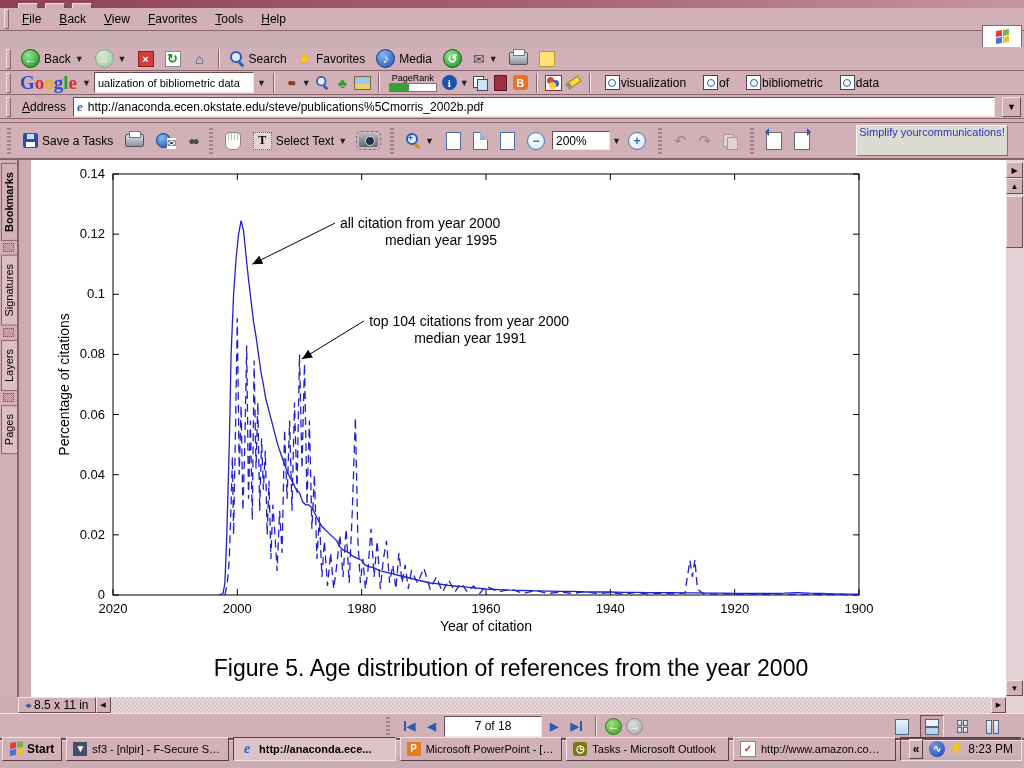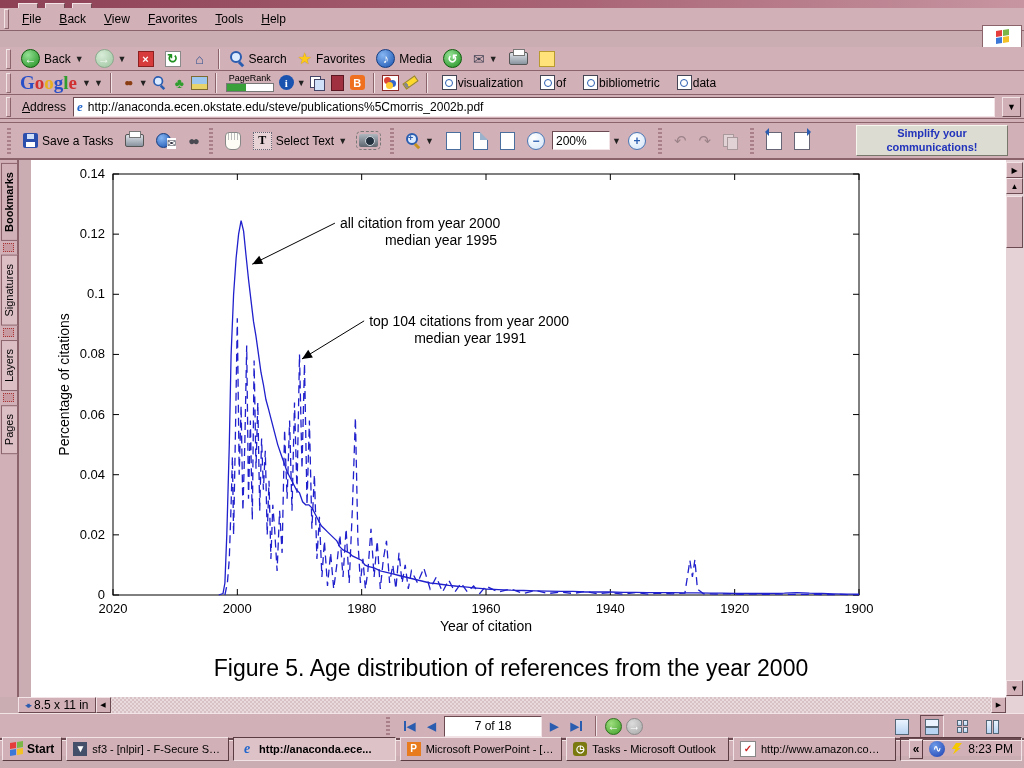--- a/index.html
+++ b/index.html
@@ -114,21 +114,21 @@
   .zoomfield{width:50px;height:17px;border:1px solid;border-color:#6b4a52 #f2e3e6 #f2e3e6 #6b4a52;background:#fff;font-size:12px;padding:0 3px;font-family:"Liberation Sans",sans-serif;}
   .gray{color:#9b8289;font-size:15px;}
   .copyic{width:15px;height:14px;position:relative;opacity:.55;}
   .copyic::before,.copyic::after{content:"";position:absolute;width:9px;height:11px;background:#eee;border:1px solid #888;}
   .copyic::after{left:4px;top:3px;}
   .viewpg{width:14px;height:16px;background:#fff;border:1px solid #667;position:relative;flex:none;}
   .viewpg::after{content:"";position:absolute;width:0;height:0;border:4px solid transparent;top:-5px;}
   .viewpg.nv::after{border-left-color:#2a5db0;right:-6px;}
   .viewpg.pv::after{border-right-color:#2a5db0;left:-6px;}
   .adbtn{margin-left:auto;margin-right:14px;width:150px;height:29px;background:#dcdcd2;border:1px solid;border-color:#f6f6ee #77776b #77776b #f6f6ee;
-         color:#2233bb;font-weight:bold;font-size:11px;text-align:center;line-height:1.2;display:flex;flex-direction:column;justify-content:center;}
+         color:#2233bb;font-weight:normal;font-size:11px;text-align:center;line-height:1.2;display:flex;flex-direction:row;justify-content:center;}
 
   
   .content{position:absolute;left:0;top:160px;right:0;height:553px;}
   .tabstrip{position:absolute;left:0;top:0;width:17px;height:537px;background:#d2b0b7;border-right:1px solid #8a636b;}
   .vtab{writing-mode:vertical-rl;transform:rotate(180deg);background:#dcbec5;border:1px solid #8a636b;
         font-size:11px;padding:8px 1px;margin:3px 0 2px 1px;width:13px;box-sizing:content-box;text-align:center;}
   .vtab.sel{font-weight:bold;background:#d2b0b7;}
   .tabgrip{width:9px;height:7px;margin:0 auto 3px auto;border:1px dotted #a33;background:#c89aa2;}
   .docview{position:absolute;left:18px;top:0;width:988px;height:537px;background:#c9adb3;overflow:hidden;border-left:1px solid #8a636b;}
   .page{position:absolute;left:12px;top:0;width:976px;height:537px;background:#fff;}
@@ -261,20 +261,21 @@
     </span>
   <span class="tbbtn">
       <span class="note"></span>
     </span>
 </div>
 
 <div class="row googlebar">
   <span class="iegrip"></span>
   <span class="glogo" id="google-logo"><span style="color: rgb(42, 80, 200);">G</span><span style="color: rgb(208, 48, 48);">o</span><span style="color: rgb(232, 176, 32);">o</span><span style="color: rgb(42, 80, 200);">g</span><span style="color: rgb(47, 158, 47);">l</span><span style="color: rgb(208, 48, 48);">e</span></span>
   <span class="dd">▼</span>
+  <input class="gsearch" value="ualization of bibliometric data" style="">
   <span class="dd">▼</span>
   <span class="sep"></span>
   <span class="gicon binoc">●●</span>
   <span class="dd">▼</span>
   <span class="gicon">
       <span class="mag" style="transform:scale(.85)"></span>
     </span>
   <span class="gicon clover">♣</span>
   <span class="gicon">
       <span class="pict"></span>

